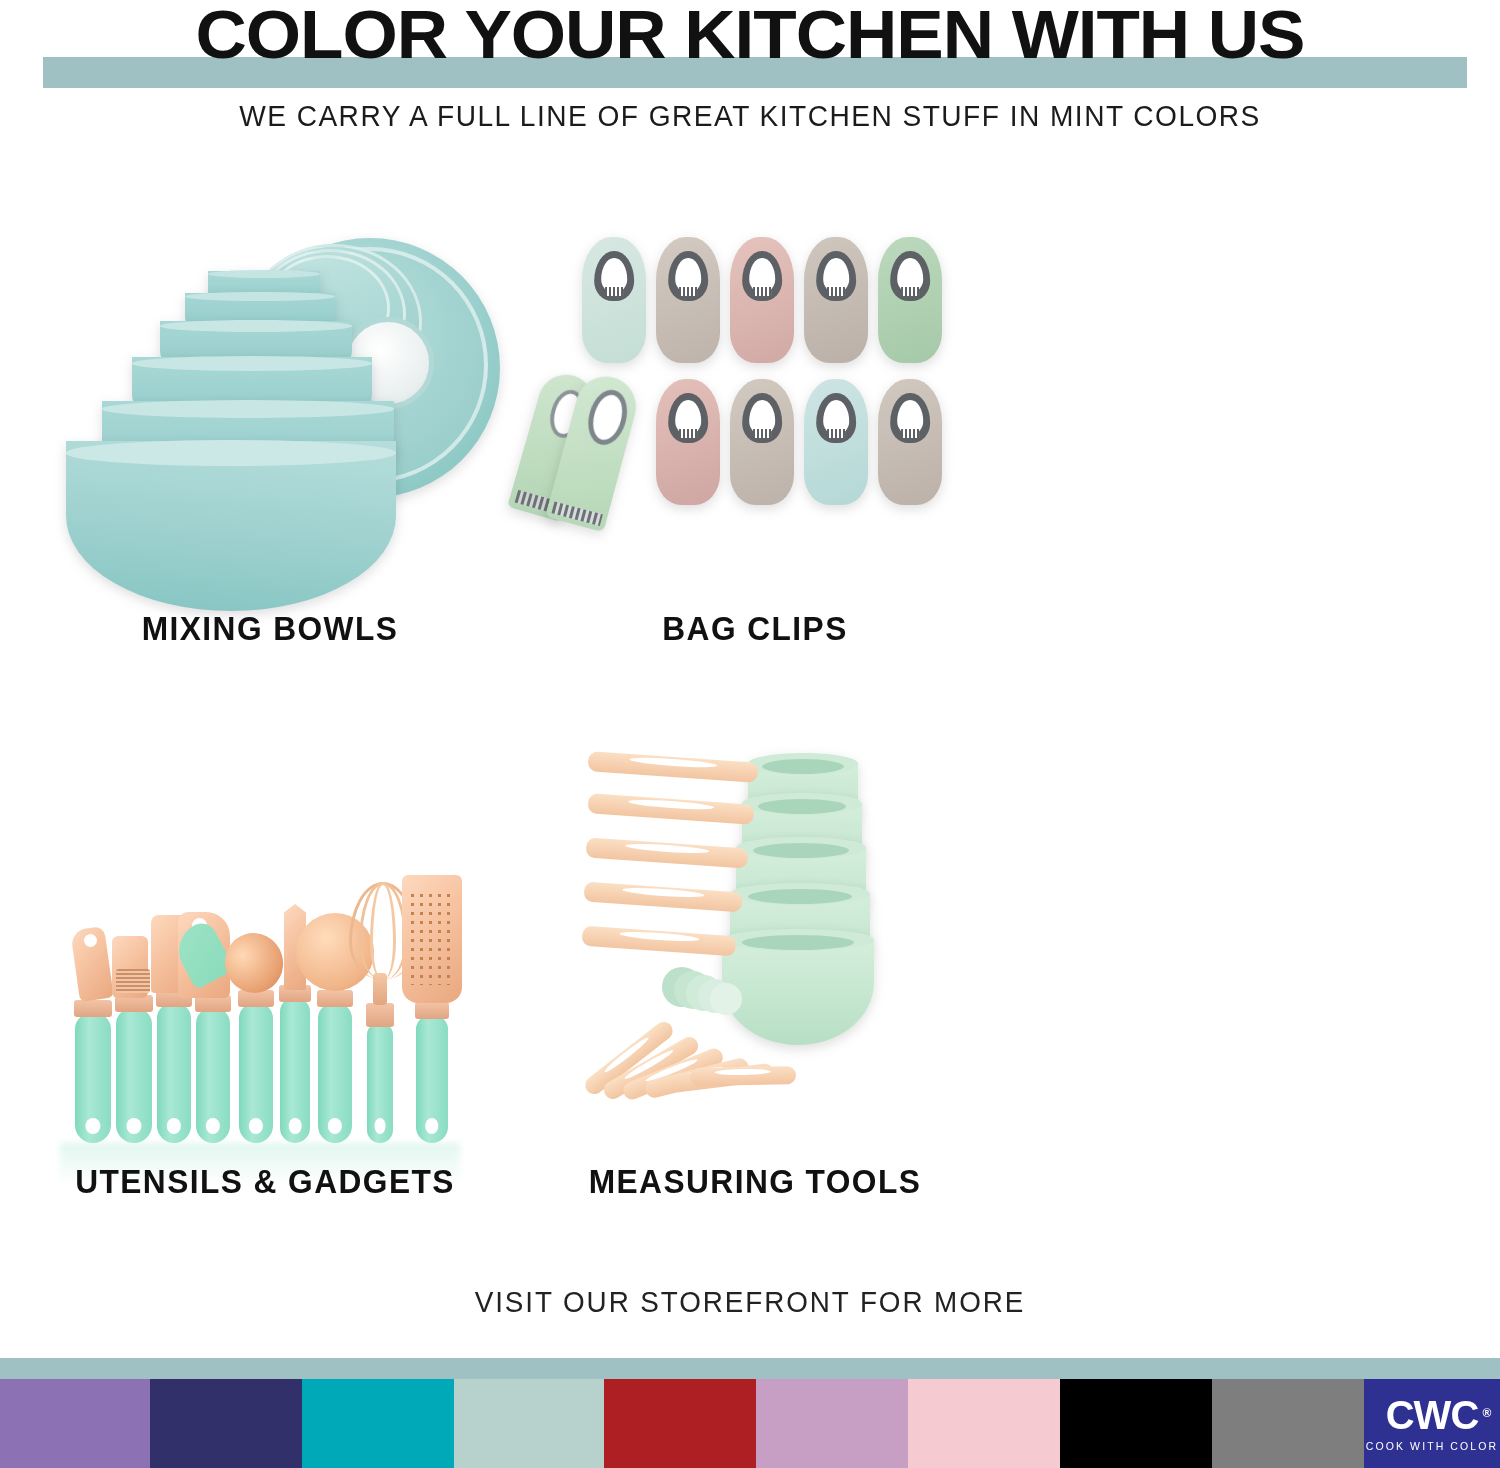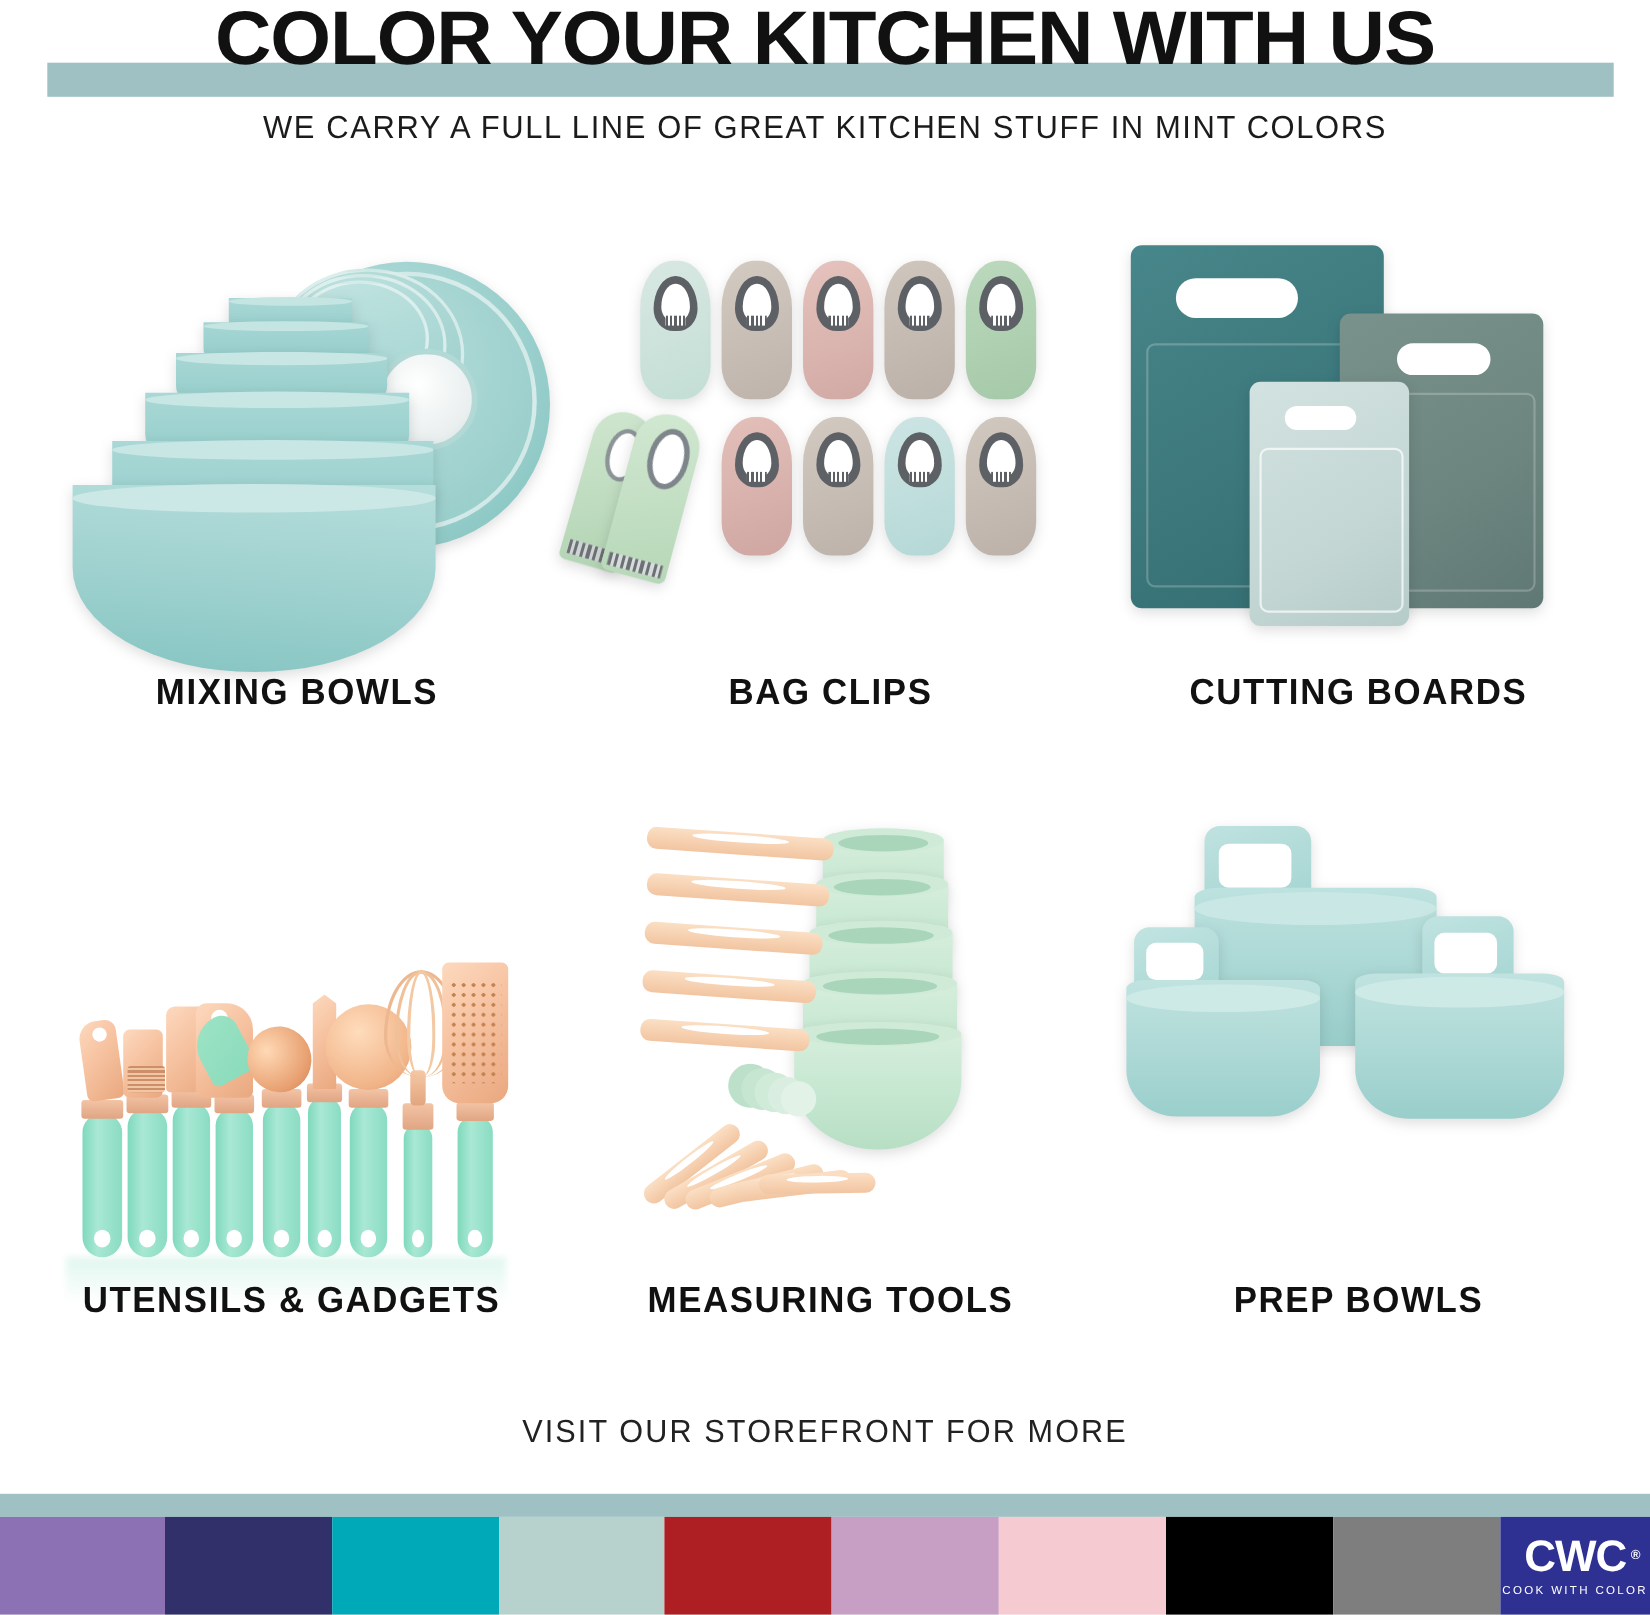--- a/index.html
+++ b/index.html
@@ -212,37 +212,20 @@
         <div class="abs" style="left:10%;bottom:4%;width:80%;height:9%;background:repeating-linear-gradient(90deg,#6d7175 0 3px,#cfd4d4 3px 6px);"></div>
       </div>
       <div class="abs sh" style="left:44px;top:200px;width:60px;height:152px;transform:rotate(15deg);border-radius:44px 44px 10px 10px;background:linear-gradient(160deg,#d2e8d2,#b6d7b7);">
         <div class="abs" style="left:26%;top:8%;width:46%;height:30%;border-radius:50%;background:#fff;border:5px solid #7e868b;"></div>
         <div class="abs" style="left:8%;bottom:3%;width:84%;height:8%;background:repeating-linear-gradient(90deg,#6d7175 0 3px,#d6dbdb 3px 6px);"></div>
       </div>
     </div>
     <div class="cap" style="top:435px;">BAG CLIPS</div>
   </div>
 
-  <div class="cell" style="left:1000px;top:0;width:470px;height:500px;">
-    <div class="stage">
-      <div class="board sh" style="left:28px;top:48px;width:230px;height:330px;background:linear-gradient(150deg,#47868a 0%,#3c787c 55%,#336c70 100%);">
-        <div class="handle" style="left:18%;top:9%;width:48%;height:11%;"></div>
-        <div class="groove"></div>
-      </div>
-      <div class="board sh" style="left:218px;top:110px;width:185px;height:268px;background:linear-gradient(150deg,#7a928c 0%,#6c857f 60%,#5f7873 100%);">
-        <div class="handle" style="left:28%;top:10%;width:46%;height:11%;"></div>
-        <div class="groove"></div>
-      </div>
-      <div class="board sh" style="left:136px;top:172px;width:145px;height:222px;background:linear-gradient(150deg,#d2e2e0 0%,#c4d7d4 60%,#b6ccc9 100%);">
-        <div class="handle" style="left:22%;top:10%;width:45%;height:10%;"></div>
-        <div class="groove" style="border-color:rgba(255,255,255,.7);"></div>
-      </div>
-    </div>
-    <div class="cap" style="top:435px;">CUTTING BOARDS</div>
-  </div>
 
   <div class="cell" style="left:530px;top:530px;width:450px;height:530px;">
     <div class="stage">
 
       <div class="mcup sh" style="left:218px;top:52px;width:110px;height:96px;">
           <div class="cupbody"></div>
           <div class="cuprim"></div>
           <div class="cuphole"></div>
         </div>
       <div class="mcup sh" style="left:212px;top:92px;width:120px;height:100px;">
@@ -353,46 +336,20 @@
              background:radial-gradient(circle,#c4824f 0 1.6px,transparent 1.7px) 0 0/9px 9px;"></div>
       </div>
 
       <div class="abs" style="left:30px;bottom:50px;width:400px;height:42px;
            background:linear-gradient(180deg,rgba(154,227,199,.30),rgba(255,255,255,0));
            filter:blur(3px);"></div>
     </div>
     <div class="cap" style="top:458px;">UTENSILS &amp; GADGETS</div>
   </div>
 
-  <div class="cell" style="left:1000px;top:530px;width:470px;height:530px;">
-    <div class="stage">
-
-      <div class="prep sh" style="left:86px;top:46px;width:220px;height:200px;">
-        <div class="ph" style="background:linear-gradient(160deg,#bfe2df,#a5d5d2);"></div>
-        <div class="phole"></div>
-        <div class="pb speck" style="background:linear-gradient(180deg,#bde2df 0%,#abd8d5 50%,#97ccc9 100%);"></div>
-        <div class="plip" style="background:#c9e8e5;"></div>
-      </div>
-
-      <div class="prep sh" style="left:24px;top:138px;width:176px;height:172px;">
-        <div class="ph" style="background:linear-gradient(160deg,#c2e4e1,#a8d7d4);"></div>
-        <div class="phole"></div>
-        <div class="pb speck" style="background:linear-gradient(180deg,#c0e3e0 0%,#aed9d6 50%,#9acfcc 100%);"></div>
-        <div class="plip" style="background:#cdeae7;"></div>
-      </div>
-
-      <div class="prep sh" style="left:232px;top:128px;width:190px;height:184px;">
-        <div class="ph" style="left:32%;background:linear-gradient(160deg,#c0e3e0,#a6d6d3);"></div>
-        <div class="phole" style="left:38%;"></div>
-        <div class="pb speck" style="background:linear-gradient(180deg,#c0e3e0 0%,#aed9d6 50%,#99cecb 100%);"></div>
-        <div class="plip" style="background:#cdeae7;"></div>
-      </div>
-    </div>
-    <div class="cap" style="top:458px;">PREP BOWLS</div>
-  </div>
 </div>
 
 <div id="storefront">VISIT OUR STOREFRONT FOR MORE</div>
 
 <div id="bottom">
   <div id="bottom-band" style="background: rgb(159, 193, 196);"></div>
   <div id="swatches">
 
     <div class="sw" style="background: rgb(140, 114, 181); width: 150px;"></div>
       <div class="sw" style="background: rgb(49, 48, 107); width: 152px;"></div>

